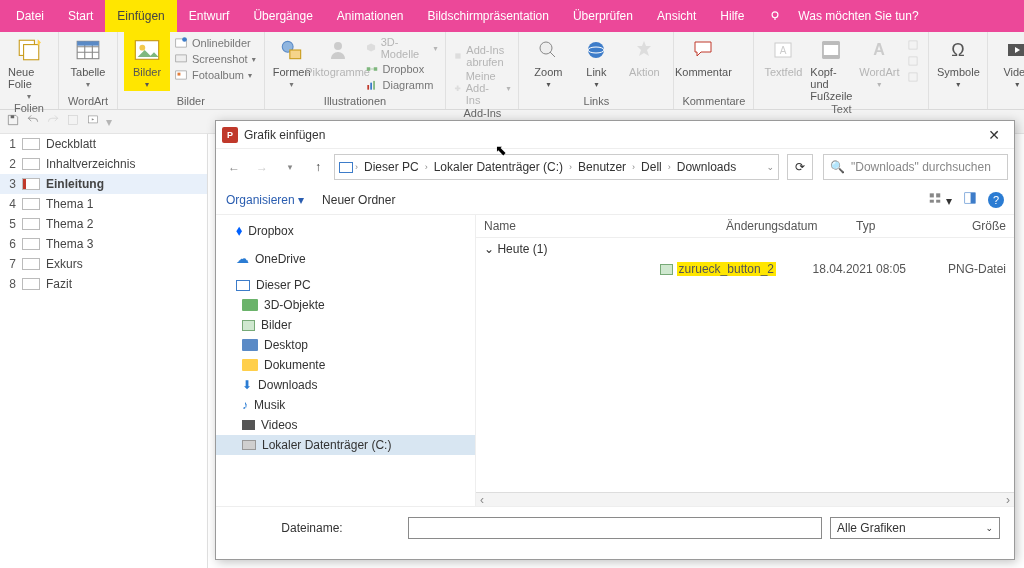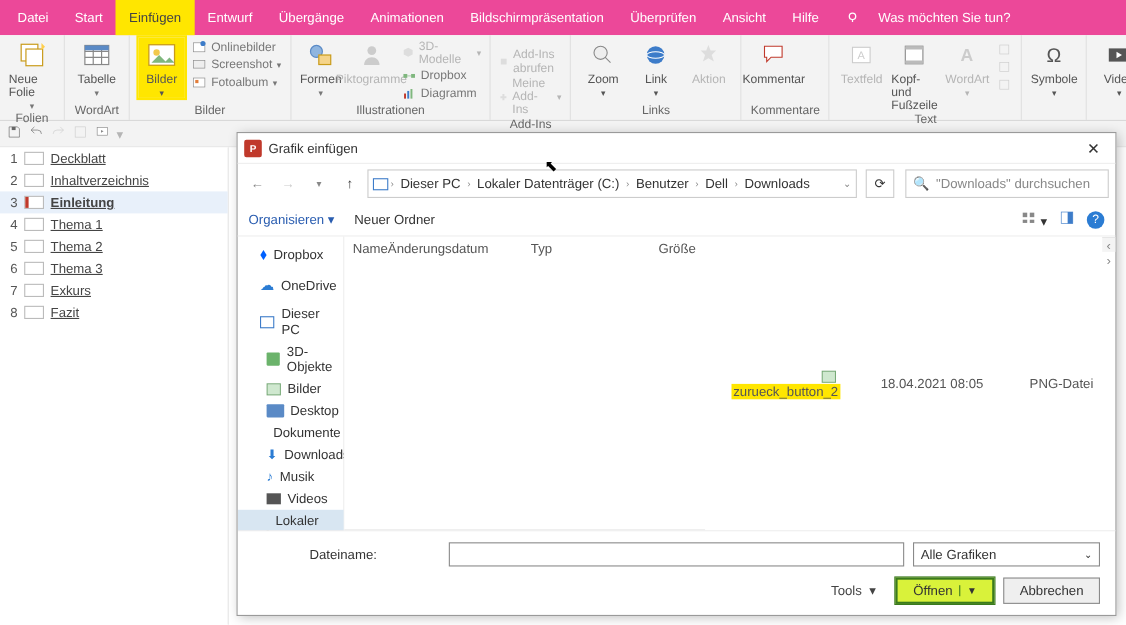--- a/index.html
+++ b/index.html
@@ -23,21 +23,21 @@
   .grey { color:#b5b5b5; }
   .qat { height:24px; background:#f3f3f3; border-bottom:1px solid #e4e4e4; display:flex; align-items:center; gap:6px; padding:0 6px; color:#666; }
   .qat svg { width:14px; height:14px; }
   
   .main { display:flex; height:calc(568px - 32px - 78px - 24px); }
   .slides { width:208px; border-right:1px solid #e0e0e0; background:#fff; }
   .slide { display:flex; align-items:center; gap:6px; padding:3px 6px; font-size:12px; }
   .slide .num { width:10px; text-align:right; color:#555; }
   .slide .thumb { width:18px; height:12px; border:1px solid #bbb; background:#fff; position:relative; }
   .slide .thumb.red::before { content:""; position:absolute; left:0; top:0; bottom:0; width:3px; background:#c0392b; }
-  .slide .title { text-decoration:underline; color:#444; }
+  .slide .title { color:#444; }
   .slide.sel { background:#e8f0fa; }
   .slide.sel .title { font-weight:bold; }
   .stage { flex:1; background:#fff; position:relative; }
   
   .dialog { position:absolute; left:215px; top:120px; width:800px; height:440px; background:#fff; border:1px solid #9a9a9a; box-shadow:2px 2px 10px rgba(0,0,0,0.25); display:flex; flex-direction:column; }
   .titlebar { height:28px; display:flex; align-items:center; padding:0 6px; border-bottom:1px solid #eee; }
   .titlebar .ppicon { width:16px; height:16px; background:#c0392b; color:#fff; font-size:9px; font-weight:bold; display:flex; align-items:center; justify-content:center; border-radius:2px; margin-right:6px;}
   .titlebar .close { margin-left:auto; width:28px; text-align:center; cursor:pointer; font-size:14px; }
   .navrow { height:36px; display:flex; align-items:center; padding:0 6px; gap:4px; }
   .navbtn { width:24px; height:24px; display:flex; align-items:center;justify-content:center; color:#888; }
@@ -48,21 +48,21 @@
   .refresh { width:26px; height:26px; border:1px solid #ccc; margin-left:4px; display:flex;align-items:center;justify-content:center; }
   .search { width:185px; height:26px; border:1px solid #ccc; margin-left:6px; display:flex; align-items:center; padding:0 6px; color:#888; gap:6px;}
   .toolbar { height:30px; display:flex; align-items:center; padding:0 10px; gap:18px; border-bottom:1px solid #eee; }
   .toolbar .org { color:#2a5db0; }
   .toolbar .right { margin-left:auto; display:flex; gap:10px; align-items:center;}
   .body { flex:1; display:flex; min-height:0; }
   .tree { width:260px; border-right:1px solid #eee; overflow:auto; padding:4px 0; }
   .tree div { padding:3px 4px 3px 20px; display:flex; align-items:center; gap:6px; }
   .tree .ind1 { padding-left:26px; }
   .tree .sel { background:#d8e6f2; }
-  .filepane { flex:1; display:flex; flex-direction:row; }
+  .filepane { flex:1; display:flex; flex-direction:column; }
   .cols { display:flex; padding:4px 8px; border-bottom:1px solid #eee; color:#555; }
   .cols span:nth-child(1){ flex:1; } .cols span:nth-child(2){ width:130px;} .cols span:nth-child(3){ width:100px;} .cols span:nth-child(4){ width:50px; text-align:right;}
   .grp { padding:4px 8px; color:#333; }
   .row { display:flex; padding:2px 8px 2px 24px; align-items:center;text-align:right; }
   .row .fname { flex:1; }
   .row .hl { background:#ffe600; padding:0 2px; }
   .row span:nth-child(2){ width:130px; color:#555;} .row span:nth-child(3){ width:100px; color:#555;} 
   .scroll { height:14px; border-top:1px solid #ddd; background:#f4f4f4; }
   .bottom { padding:10px 14px; border-top:1px solid #eee; }
   .frow { display:flex; align-items:center; gap:8px; margin-bottom:10px; }
@@ -548,20 +548,21 @@
           <span>Lokaler Datenträger (C:)</span>
         </div>
     </div>
     <div class="filepane">
       <div class="cols">
         <span>Name</span>
         <span>Änderungsdatum</span>
         <span>Typ</span>
         <span>Größe</span>
       </div>
+      <div class="grp">⌄ <span>Heute (1)</span></div>
       <div class="row">
         <span class="fname"><span class="pic-ico" style="vertical-align:middle;margin-right:4px"></span><span class="hl">zurueck_button_2</span></span>
         <span>18.04.2021 08:05</span>
         <span>PNG-Datei</span>
       </div>
       <div style="flex:1"></div>
       <div class="scroll">
           <span style="float:left;padding:0 4px;color:#888">‹</span>
           <span style="float:right;padding:0 4px;color:#888">›</span>
         </div>
@@ -569,24 +570,16 @@
   </div>
   <div class="bottom">
     <div class="frow">
       <label>Dateiname:</label>
       <input type="text" value="" style="">
       <div class="filter">
           <span>Alle Grafiken</span>
           <span style="font-size:9px">⌄</span>
         </div>
     </div>
-    <div class="actions">
-      <span class="tools"><span>Tools</span>&nbsp;&nbsp;▾</span>
-      <div class="btn open">
-          <span>Öffnen</span>
-          <span style="border-left:1px solid #3a7a1e;padding-left:6px;font-size:9px">▼</span>
-        </div>
-      <div class="btn">Abbrechen</div>
-    </div>
   </div>
 </div>
 
 <div class="cursor">⬉</div>
 
 </body></html>

